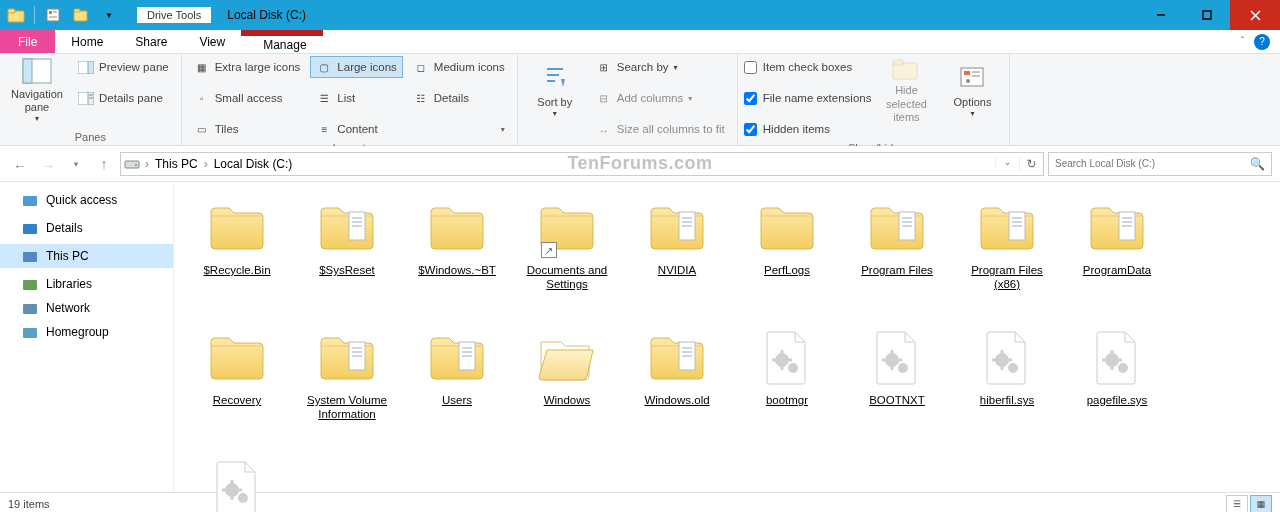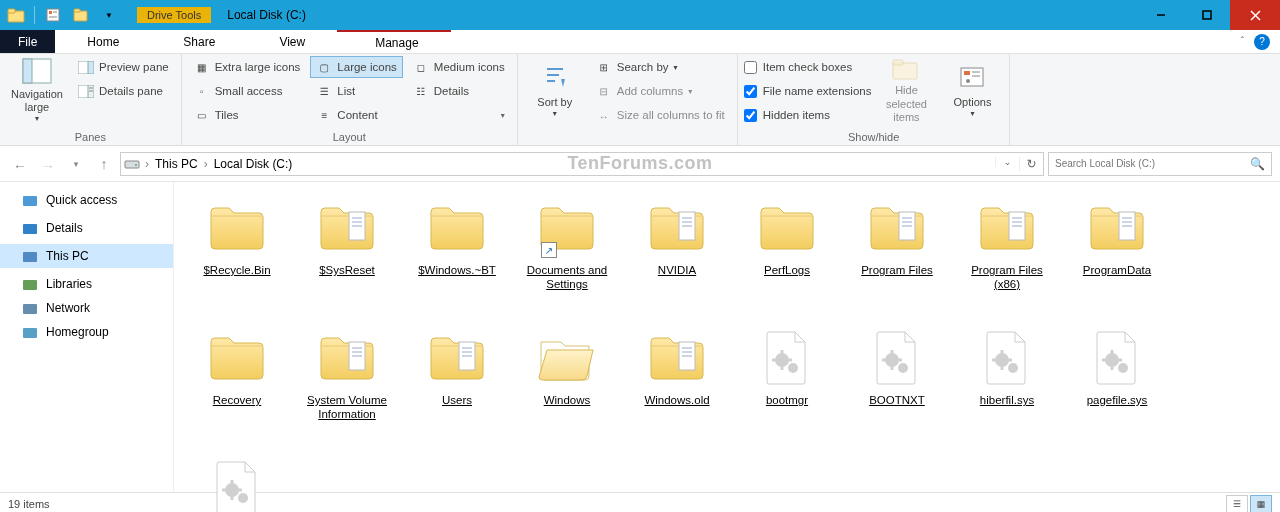--- a/index.html
+++ b/index.html
@@ -3,44 +3,44 @@
 <meta charset="utf-8">
 <style>
 * { box-sizing: border-box; margin: 0; padding: 0; font-family: "Segoe UI", Tahoma, sans-serif; }
 body { width: 1280px; height: 512px; background: #fff; overflow: hidden; font-size: 12px; color: #000; position: relative; }
 
 
 .titlebar { height: 30px; background: #1ba1d8; display: flex; align-items: center; color: #000; }
 .qat { display: flex; align-items: center; gap: 8px; padding: 0 6px; }
 .qat-icon { width: 20px; height: 20px; display: flex; align-items: center; justify-content: center; font-size: 11px; }
 .qat-sep { width: 1px; height: 18px; background: rgba(255,255,255,.4); }
-.drive-tools { background: #eab308; padding: 2px 10px; font-size: 11px; color: #333; margin-left: 12px; }
+.drive-tools { background: #ffffff; padding: 2px 10px; font-size: 11px; color: #333; margin-left: 12px; }
 .title-text { margin-left: 16px; font-size: 12px; color: #000; }
 .win-controls { margin-left: auto; display: flex; }
 .win-btn { width: 46px; height: 30px; display: flex; align-items: center; justify-content: center; font-size: 12px; color: #000; background: transparent; border: none; }
 .win-btn.close { background: #c92b1c; color: #fff; width: 50px; }
 
 
 .tabrow { height: 24px; background: #fff; display: flex; align-items: stretch; border-bottom: 1px solid #e1e1e1; position: relative; }
-.file-tab { background: #0f172a; color: #fff; padding: 0 18px; display: flex; align-items: center; font-size: 12px; }
-.tab { padding: 0 32px; display: flex; align-items: center; font-size: 12px; color: #000; }
+.file-tab { background: #ec4899; color: #fff; padding: 0 18px; display: flex; align-items: center; font-size: 12px; }
+.tab { padding: 0 16px; display: flex; align-items: center; font-size: 12px; color: #000; }
 .tab.manage { margin-left: 6px; }
-.dt-border { border-top: 2px solid #b91c1c; height: 100%; display: flex; }
+.dt-border { border-top: 6px solid #b91c1c; height: 100%; display: flex; }
 .tabrow-right { margin-left: auto; display: flex; align-items: center; gap: 10px; padding-right: 10px; }
 .help-icon { width: 16px; height: 16px; border-radius: 50%; background: #0078d7; color: #fff; font-size: 10px; display: flex; align-items: center; justify-content: center; }
 
 
 .ribbon { background: #f5f6f7; border-bottom: 1px solid #ddd; height: 92px; display: flex; }
 .rgroup { border-right: 1px solid #e1e1e1; padding: 2px 6px 0; display: flex; flex-direction: column; }
 .rgroup-body { display: flex; flex: 1; align-items: flex-start; gap: 4px; }
 .rgroup-label { text-align: center; font-size: 11px; color: #666; padding: 2px 0; }
 .big-btn { display: flex; flex-direction: column; align-items: center; justify-content: center; width: 62px; height: 68px; font-size: 11px; line-height: 1.2; text-align: center; color: #444; }
 .big-btn.disabled { opacity: .6; }
 .big-icon { width: 32px; height: 32px; margin-bottom: 2px; display: flex; align-items: center; justify-content: center; }
-.stack { display: flex; flex-direction: column; gap: 2px; }
+.stack { display: flex; flex-direction: column; gap: 9px; }
 .small-btn { display: flex; align-items: center; gap: 5px; padding: 2px 6px; font-size: 11.5px; color: #444; height: 22px; }
 .small-btn.sel { background: #cde6f7; border: 1px solid #7ab5e0; padding: 1px 5px; }
 .small-ic { width: 16px; height: 16px; display: flex; align-items: center; justify-content: center; font-size: 10px; }
 .check { display: flex; align-items: center; gap: 6px; font-size: 11.5px; color: #444; height: 22px; }
 .check input { width: 13px; height: 13px; }
 
 
 .navbar { height: 36px; display: flex; align-items: center; gap: 4px; padding: 4px 8px; background: #fff; border-bottom: 1px solid #e5e5e5; position: relative; }
 .nav-arrow { width: 24px; height: 24px; display: flex; align-items: center; justify-content: center; color: #888; font-size: 14px; }
 .address { flex: 1; height: 24px; border: 1px solid #ccc; display: flex; align-items: center; font-size: 12px; }
@@ -143,21 +143,21 @@
 <div class="ribbon">
   <div class="rgroup">
     <div class="rgroup-body">
       <div class="big-btn">
         <span class="big-icon">
             <svg width="30" height="26">
               <rect x="1" y="1" width="28" height="24" fill="#fff" stroke="#8aa"></rect>
               <rect x="1" y="1" width="9" height="24" fill="#cde6f7" stroke="#8aa"></rect>
             </svg>
           </span>
-        <span>Navigation large</span>
+        <span>Navigation pane</span>
           <span style="font-size:8px;">▾</span>
       </div>
       <div class="stack">
         <div class="small-btn">
             <span class="small-ic">
               <svg width="16" height="13">
                 <rect x="0" y="0" width="16" height="13" fill="#fff" stroke="#8aa"></rect>
                 <rect x="10" y="0" width="6" height="13" fill="#cde6f7" stroke="#8aa"></rect>
               </svg>
             </span>

